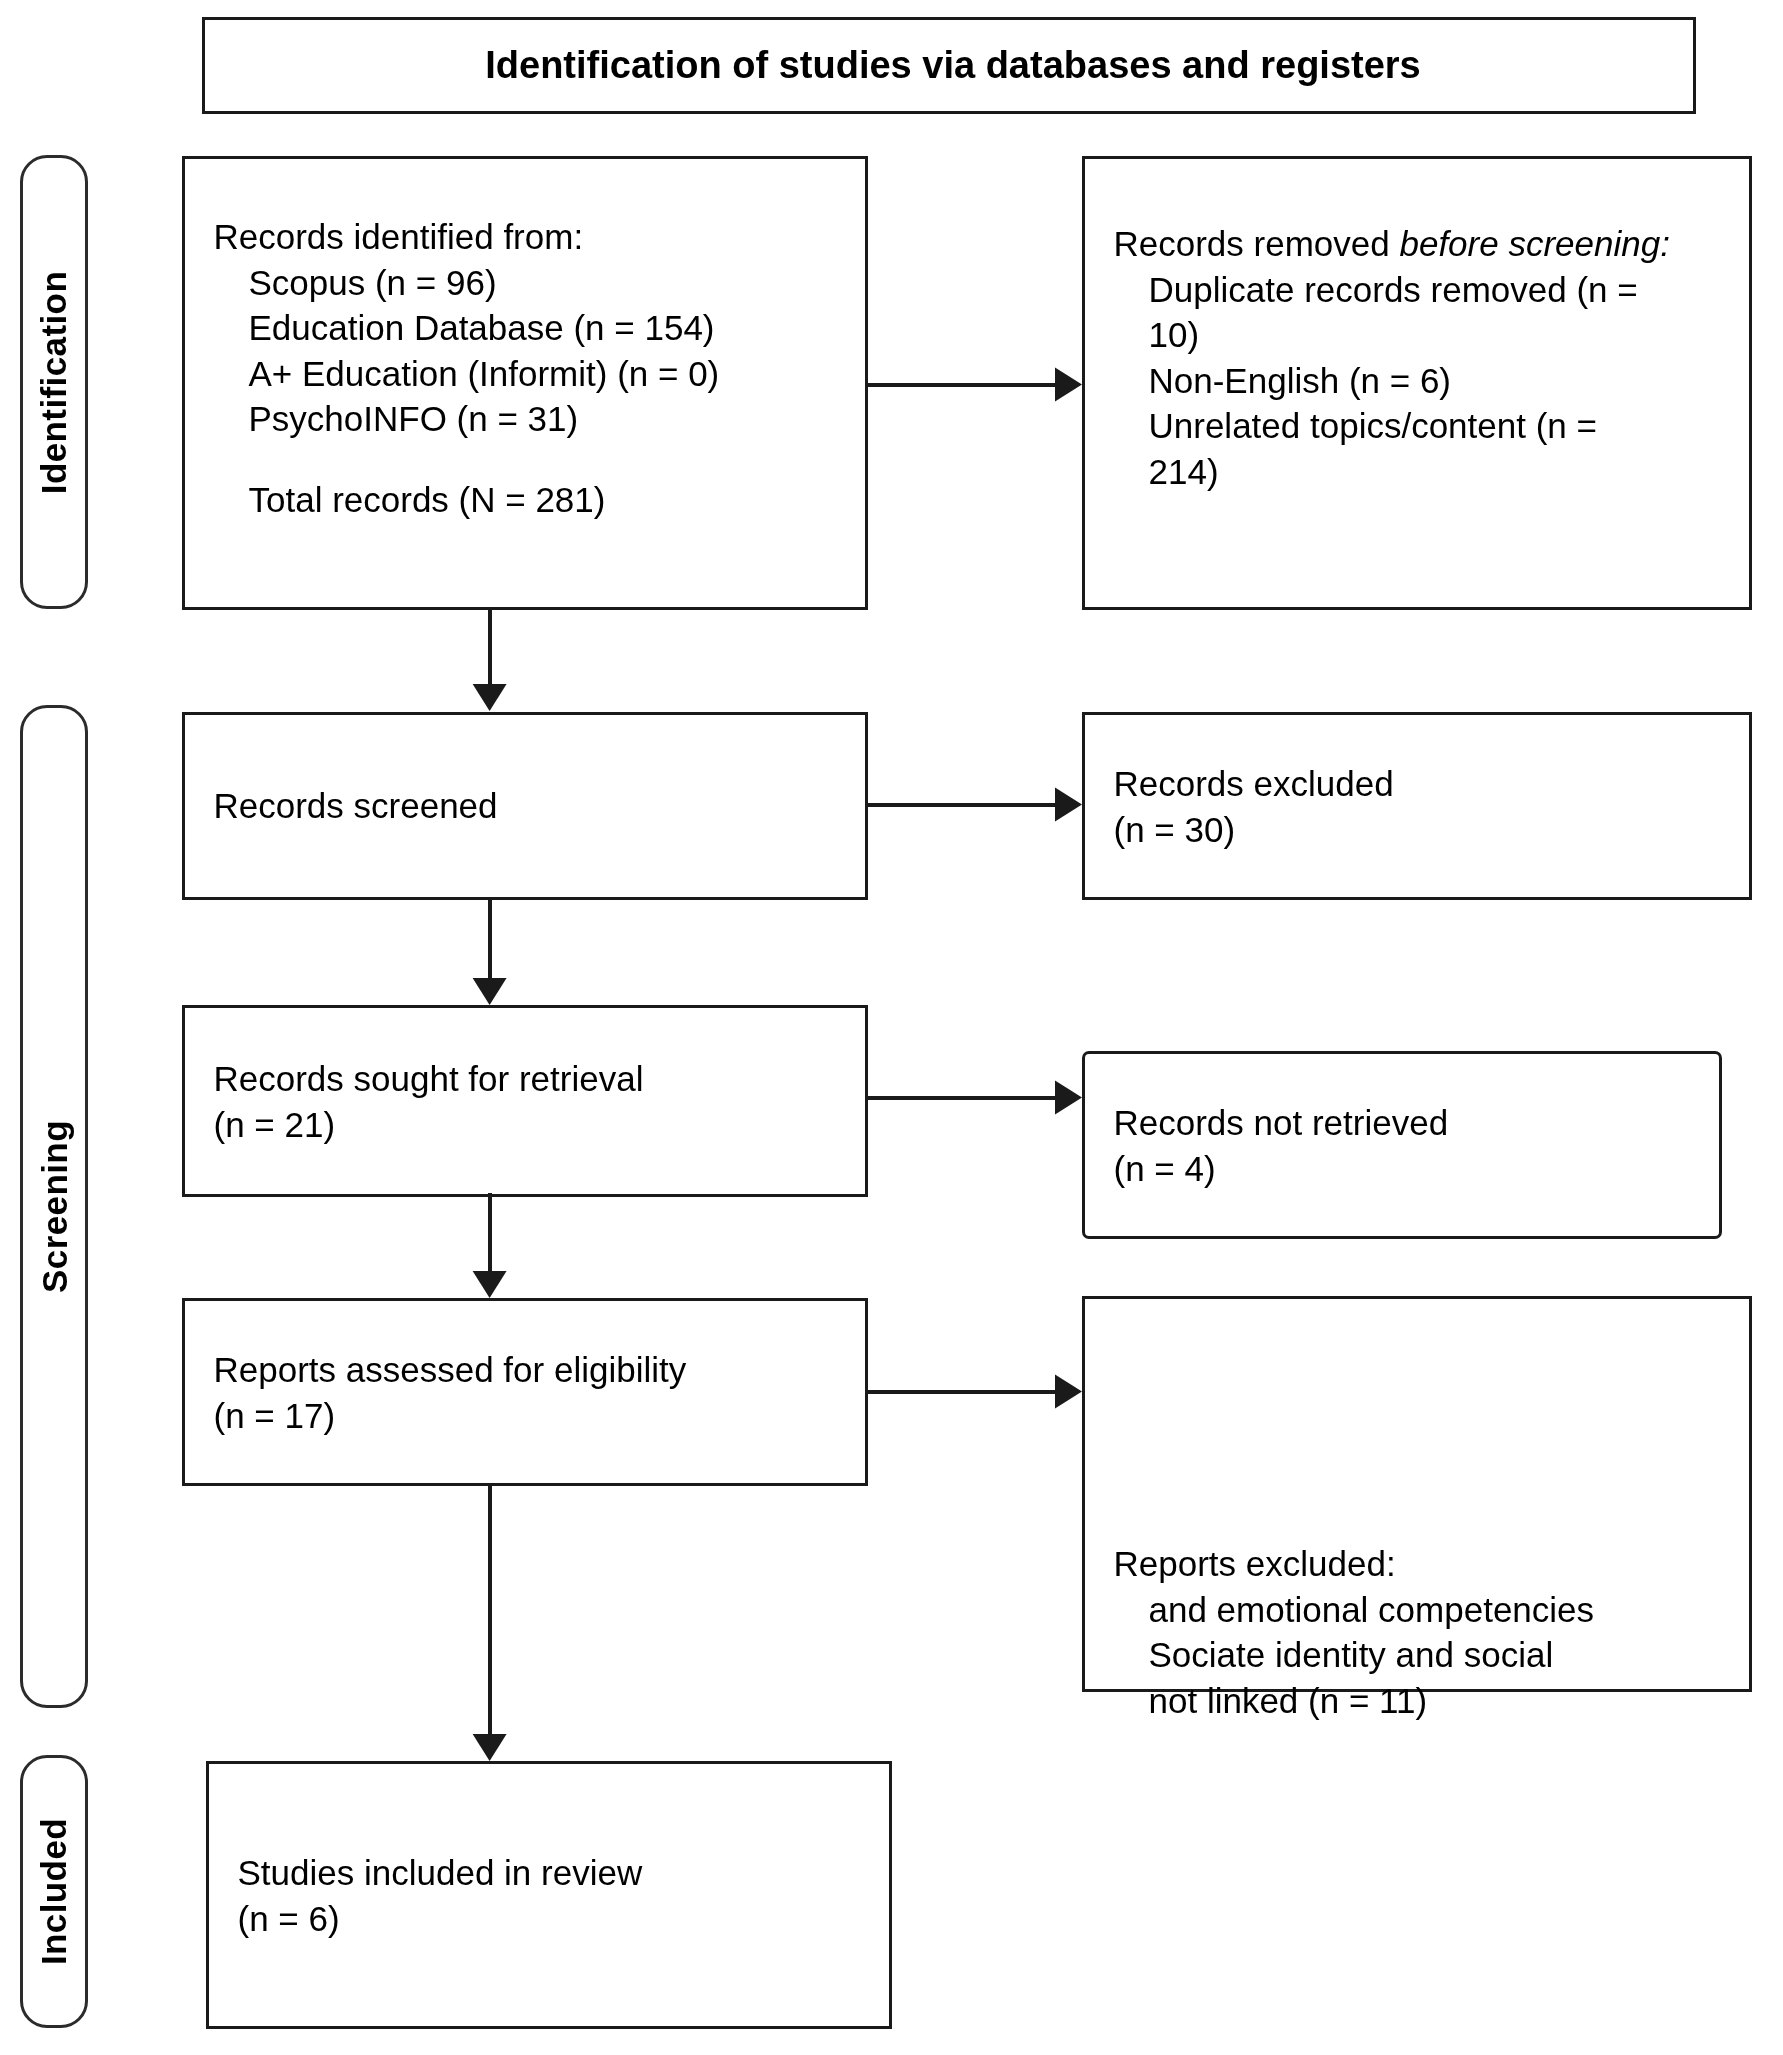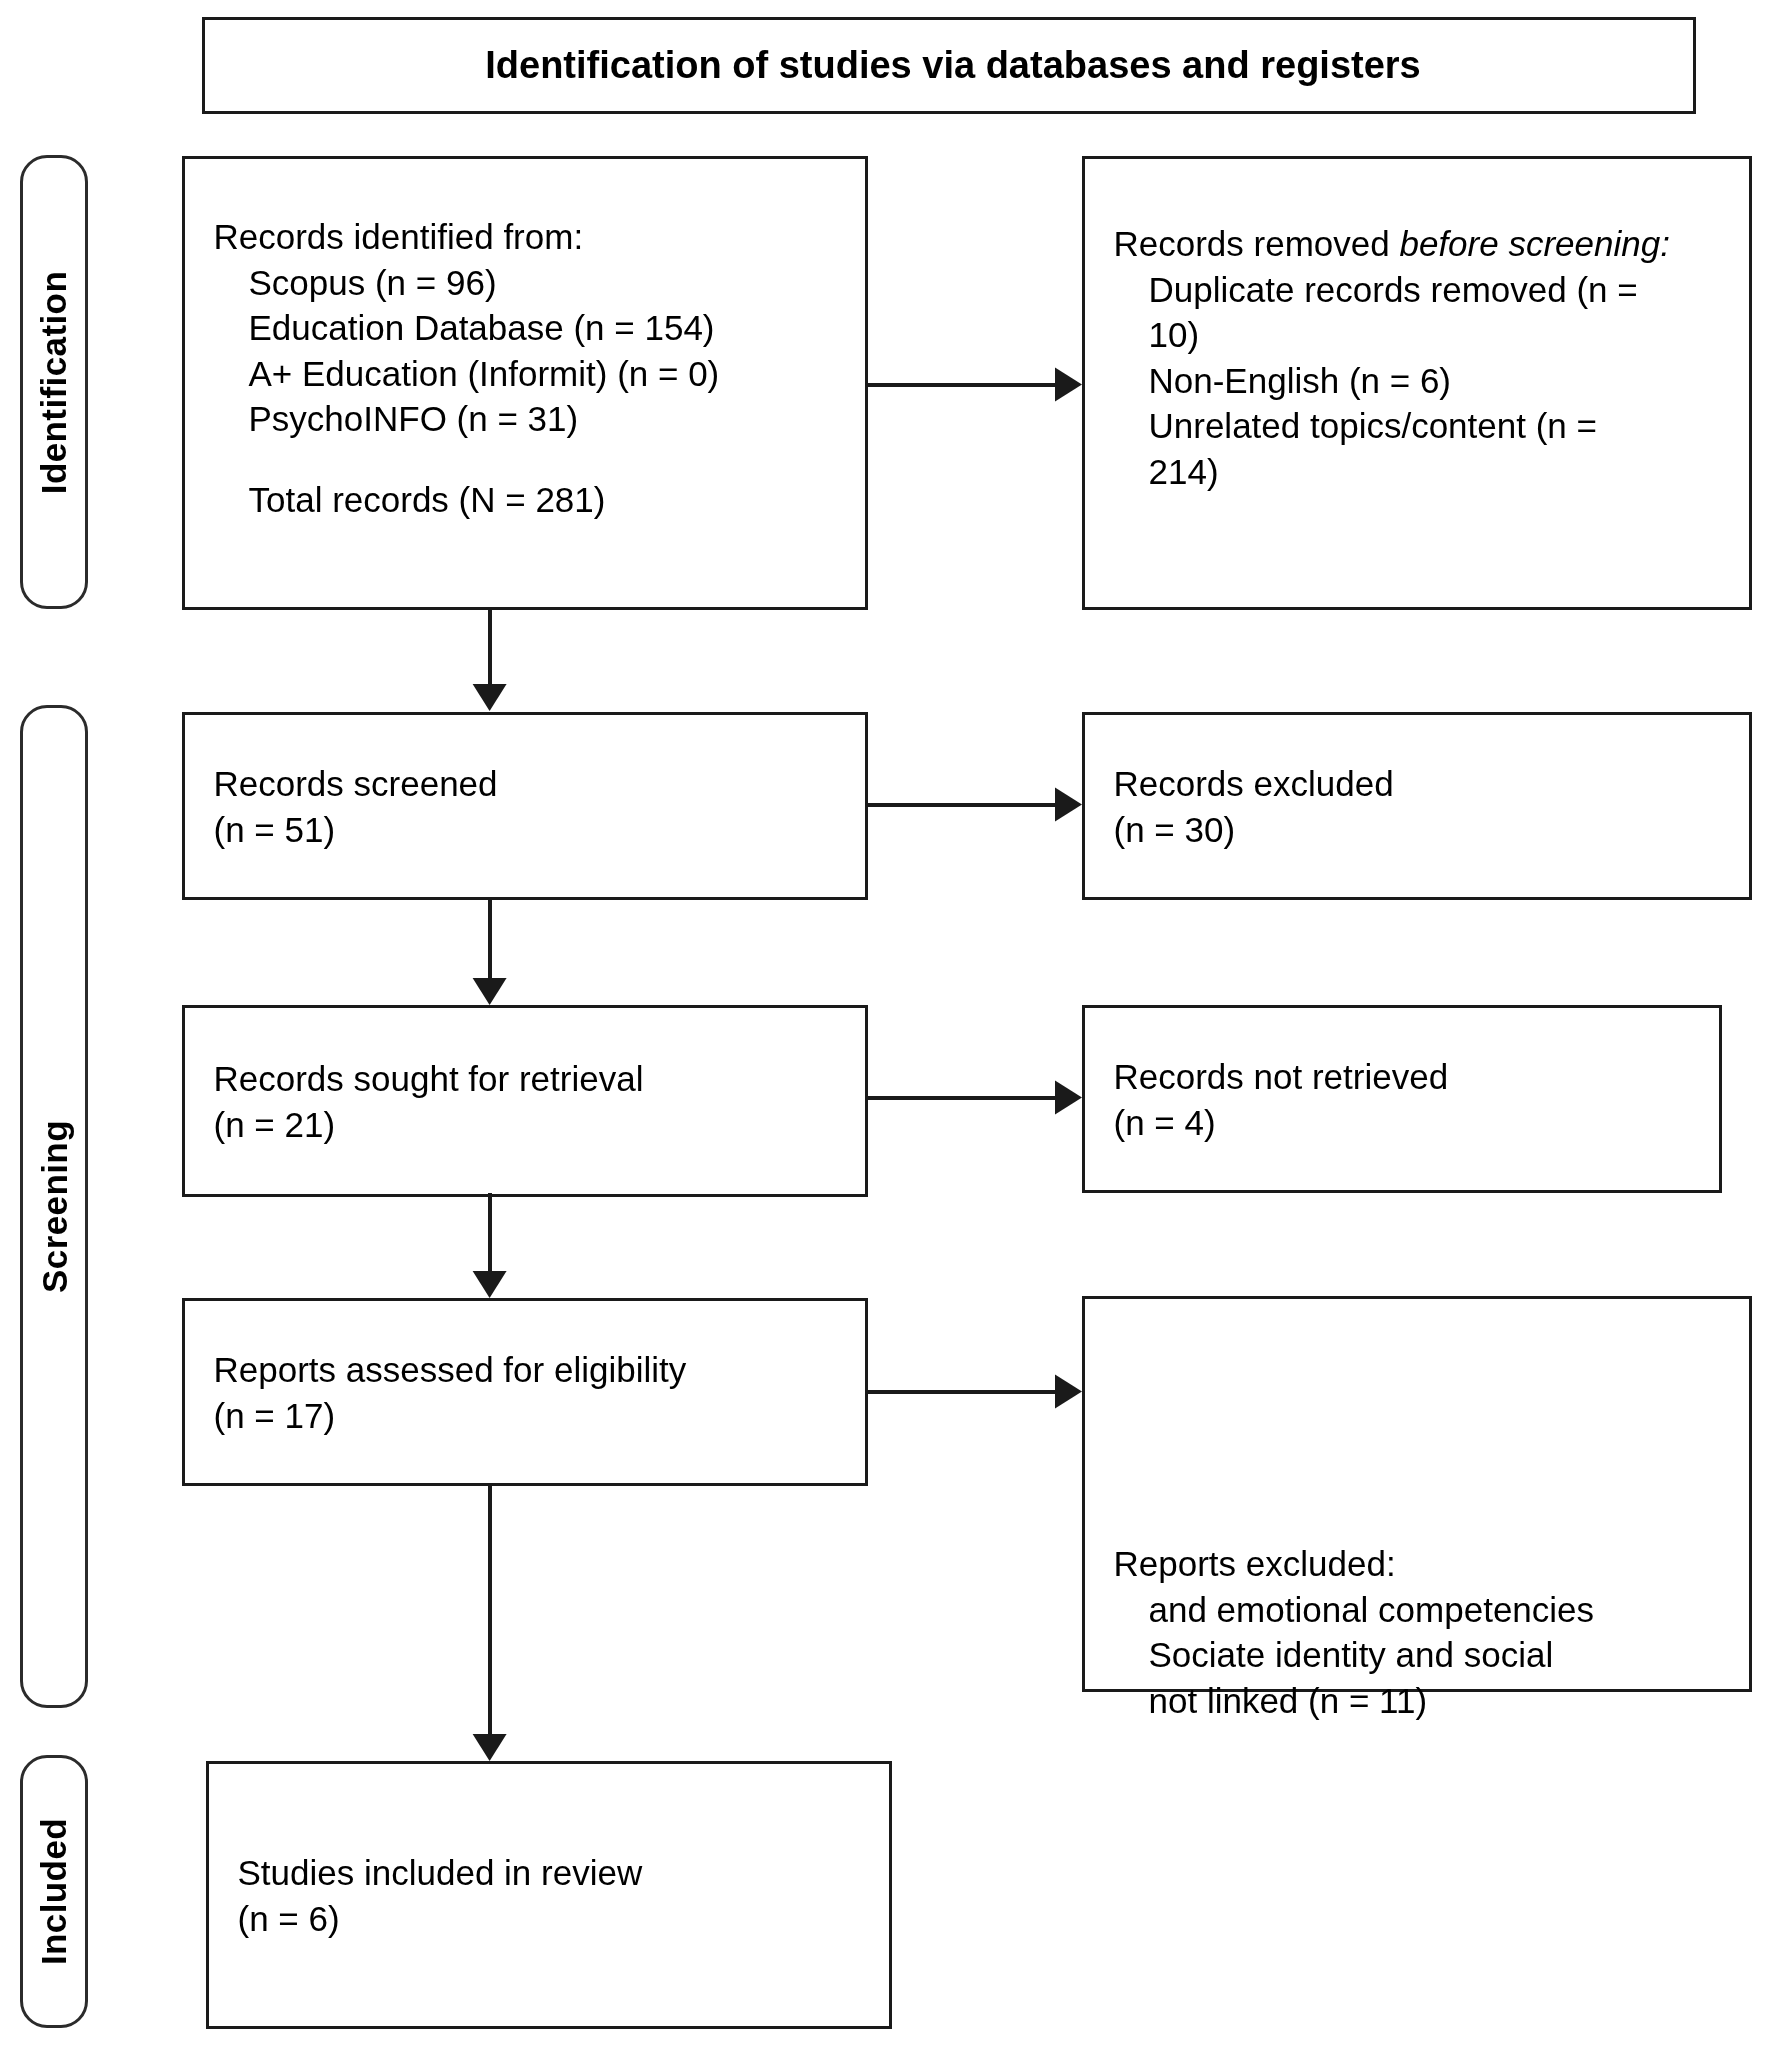--- a/index.html
+++ b/index.html
@@ -168,21 +168,20 @@
   </div>
 
   <div class="arrow-v" style="left:490px; top:610px; height:101px;">
     <div class="shaft" style="height:74px;"></div>
     <div class="head"></div>
   </div>
 
   <div class="box" style="left:182px; top:712px; width:686px; height:188px;">
     <div class="box-body center-body">
       <span class="ln">Records screened</span>
-      <span class="ln">(n = 51)</span>
     </div>
   </div>
 
   <div class="box" style="left:1082px; top:712px; width:670px; height:188px;">
     <div class="box-body center-body">
       <span class="ln">Records excluded</span>
       <span class="ln">(n = 30)</span>
     </div>
   </div>
 
@@ -196,21 +195,21 @@
     <div class="head"></div>
   </div>
 
   <div class="box" style="left:182px; top:1005px; width:686px; height:192px;">
     <div class="box-body center-body">
       <span class="ln">Records sought for retrieval</span>
       <span class="ln">(n = 21)</span>
     </div>
   </div>
 
-  <div class="box" style="left:1082px; top:1005px; width:640px; height:188px;">
+  <div class="box" style="left:1082px; top:1051px; width:640px; height:188px;border-radius:7px;">
     <div class="box-body center-body">
       <span class="ln">Records not retrieved</span>
       <span class="ln">(n = 4)</span>
     </div>
   </div>
 
   <div class="arrow-h" style="left:868px; top:1098px; width:214px;">
     <div class="shaft" style="width:187px;"></div>
     <div class="head"></div>
   </div>

